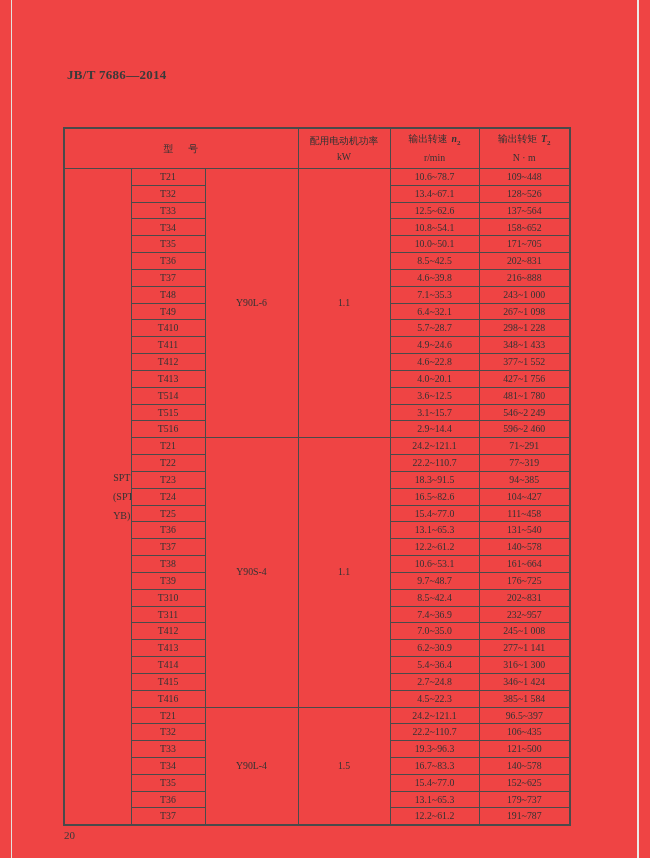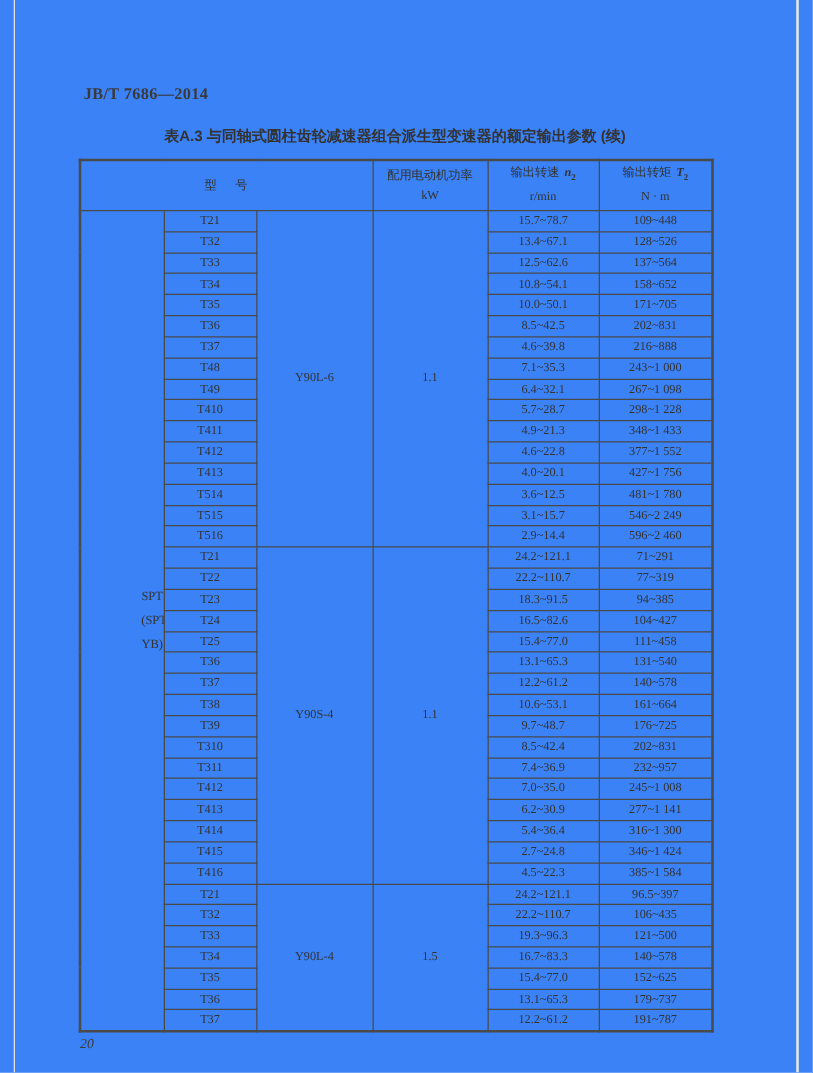--- a/index.html
+++ b/index.html
@@ -3,21 +3,21 @@
 <meta charset="utf-8">
 <style>
   html,body { margin:0; padding:0; }
   body {
     width:650px; height:858px;
     background:#ffffff;
     font-family:"Liberation Serif", serif;
   }
   .page {
     position:relative; width:650px; height:858px;
-    background:#3b82f6; overflow:hidden; color:#2e2e2e;
+    background:#ef4444; overflow:hidden; color:#2e2e2e;
   }
   .scan-edge-left {
     position:absolute; left:11px; top:0; width:1px; height:100%;
     background:#e3e1dd;
   }
   .scan-edge-right {
     position:absolute; left:637px; top:0; width:2px; height:100%;
     background:#eceae6;
   }
   .doc-number {
@@ -51,34 +51,33 @@
   .h-line .var { margin-left:4px;font-weight:bold; }
   .h-line i { font-style:italic; }
   .h-line sub { font-size:7px; }
   .params-table tbody td {
     height:15.84px; font-size:9.8px; line-height:1;
     font-family:"Liberation Serif", serif;
   }
   td.series-cell div { line-height:19px; font-size:10px;margin-left:48px; }
   .page-number {
     position:absolute; left:64px; top:829px;
-    font-size:11px; color:#3a3a3a;font-style:italic;
+    font-size:11px; color:#3a3a3a;
   }
 </style>
 </head>
 <body>
 
 <div class="page">
 
   <div class="scan-edge-left"></div>
   <div class="scan-edge-right"></div>
 
   <div class="doc-number">JB/T 7686—2014</div>
 
-  <div class="table-title">表A.3  与同轴式圆柱齿轮减速器组合派生型变速器的额定输出参数 (续)</div>
 
   <table class="params-table">
     <colgroup>
       <col style="width:67px">
       <col style="width:74px">
       <col style="width:93px">
       <col style="width:92px">
       <col style="width:89px">
       <col style="width:91px">
     </colgroup>
@@ -107,21 +106,21 @@
     </thead>
     <tbody id="table-body">
         <tr>
           <td class="series-cell" rowspan="39">
             <div>SPT</div>
             <div>(SPT-YB)</div>
           </td>
           <td>T21</td>
           <td rowspan="16">Y90L-6</td>
           <td rowspan="16">1.1</td>
-          <td>15.7~78.7</td>
+          <td>10.6~78.7</td>
           <td>109~448</td>
         </tr>
         <tr>
           <td>T32</td>
           <td>13.4~67.1</td>
           <td>128~526</td>
         </tr>
         <tr>
           <td>T33</td>
           <td>12.5~62.6</td>
@@ -157,21 +156,21 @@
           <td>6.4~32.1</td>
           <td>267~1 098</td>
         </tr>
         <tr>
           <td>T410</td>
           <td>5.7~28.7</td>
           <td>298~1 228</td>
         </tr>
         <tr>
           <td>T411</td>
-          <td>4.9~21.3</td>
+          <td>4.9~24.6</td>
           <td>348~1 433</td>
         </tr>
         <tr>
           <td>T412</td>
           <td>4.6~22.8</td>
           <td>377~1 552</td>
         </tr>
         <tr>
           <td>T413</td>
           <td>4.0~20.1</td>

